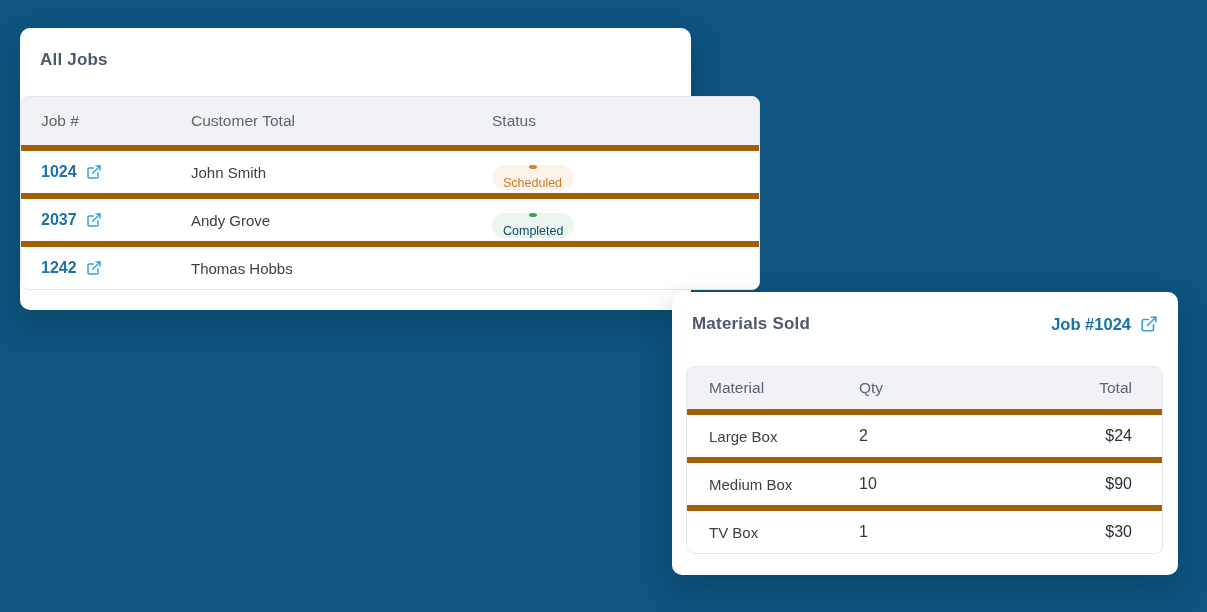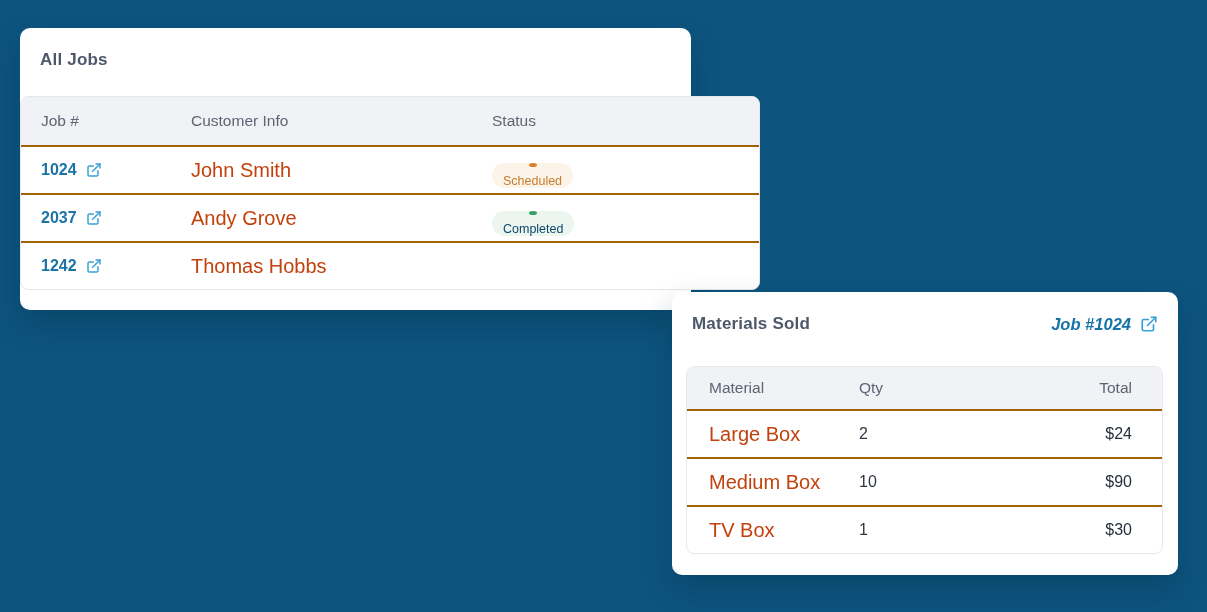--- a/index.html
+++ b/index.html
@@ -35,21 +35,20 @@
     display: inline-flex;
     align-items: center;
     gap: 9px;
     cursor: pointer;
     text-decoration: none;
   }
   .job-link .link-text {
     font-size: 16.5px;
     font-weight: 600;
     color: #1673aa;
-    font-style: italic;
   }
   .ext-icon { color: #35a1d8; display: inline-flex; cursor: pointer; }
   .ext-icon svg { display: block; }
 
   .table {
     position: absolute;
     border: 1px solid #e6e8ec;
     border-radius: 8px;
     overflow: hidden;
     background: #ffffff;
@@ -68,23 +67,23 @@
     padding-left: 22px;
     padding-right: 30px;
     height: 48px;
   }
   #materials-table .thead { height: 42px; }
   .thead {
     background: #f0f2f5;
     color: #5d6574;
     font-size: 15.5px;
   }
-  .trow + .trow { border-top: 2px solid #a16207; }
-
-  .cell-name { font-size: 20px; color: #c2410c; font-weight: 500; }
+  .trow + .trow { border-top: 6px solid #a16207; }
+
+  .cell-name { font-size: 15px; color: #404040; font-weight: 500; }
   .cell-qty  { font-size: 16px; color: #2f3744; }
   .cell-total { font-size: 16px; color: #27303c; font-weight: 500; text-align: right; }
   .th-total { text-align: right; }
 
   .jobnum {
     display: inline-flex;
     align-items: center;
     gap: 9px;
     cursor: pointer;
     text-decoration: none;
@@ -124,21 +123,21 @@
 <body>
 
 <section class="card" id="jobs-card">
   <div class="card-header">
     <div class="card-title">All Jobs</div>
   </div>
 
   <div class="table" id="jobs-table">
     <div class="trow thead">
       <div>Job #</div>
-      <div>Customer Info</div>
+      <div>Customer Total</div>
       <div><span class="bar"></span></div>
       <div>Status</div>
     </div>
 
     <div class="trow">
       <div>
         <a class="jobnum">
           <span class="num">1024</span>
           <span class="ext-icon">
             <svg width="16" height="16" viewBox="0 0 24 24" fill="none" stroke="currentColor" stroke-width="2.2" stroke-linecap="round" stroke-linejoin="round">

